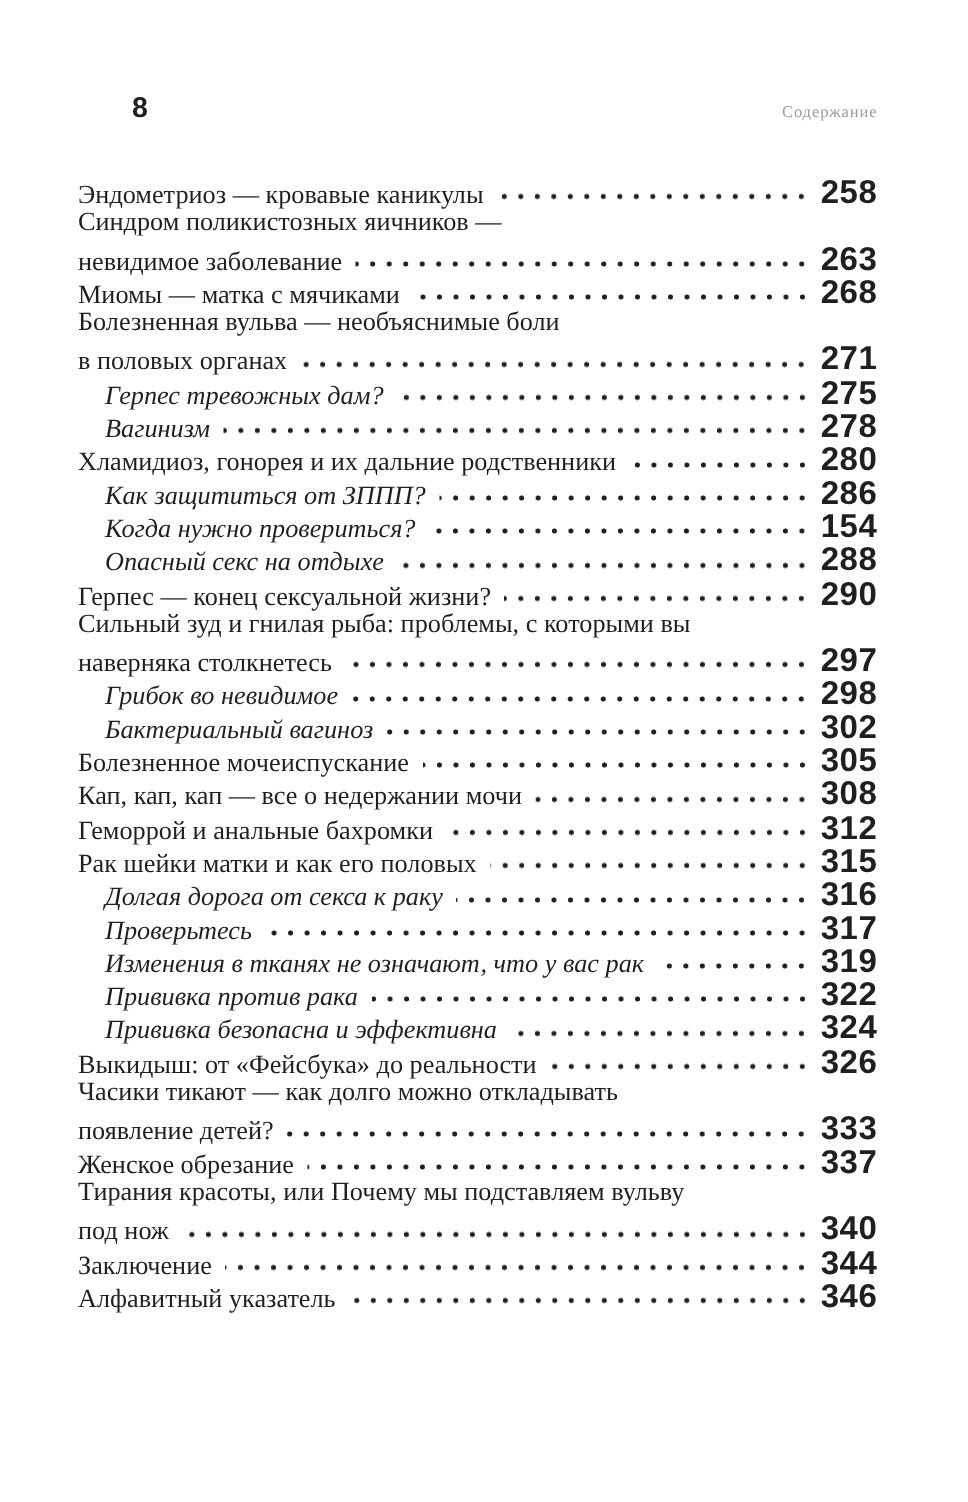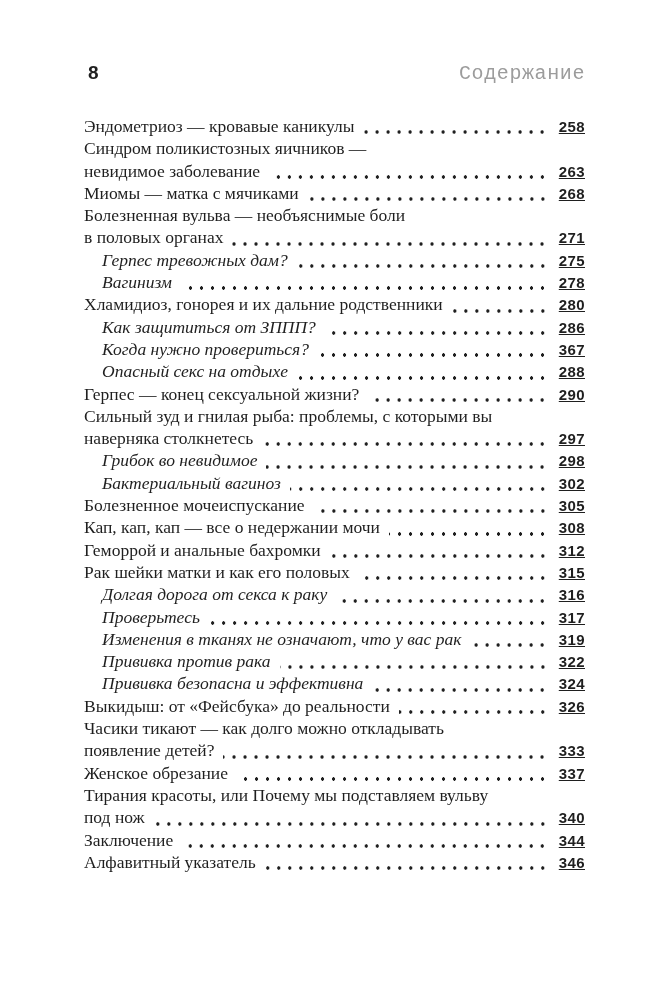--- a/index.html
+++ b/index.html
@@ -23,28 +23,28 @@
     align-items: baseline;
     padding: 62px 60px 0 88px;
   }
   .folio {
     font-family: "Liberation Sans", "DejaVu Sans", sans-serif;
     font-weight: 700;
     font-size: 19px;
     color: var(--ink, #1f1f1f);
   }
   .running {
-    font-family: Liberation Mono, monospace;
+    font-family: Liberation Serif, serif;
     font-weight: 400;
-    font-size: 20px;
+    font-size: 11px;
     letter-spacing: 0.6px;
     color: var(--muted, #9c9c9c);
   }
   .toc {
-    margin: 31px 60px 0 84px;
+    margin: 31px 60px 0 52px;
   }
   .row {
     display: flex;
     align-items: baseline;
     height: 22.3px;
     font-size: 17.5px;
     color: var(--ink, #1f1f1f);
   }
   .row.sub {
     padding-left: 18px;
@@ -60,27 +60,26 @@
     margin: 0 7px 4px 9px;
     background-image: radial-gradient(circle, var(--ink, #1f1f1f) 1.5px, transparent 1.9px);
     background-size: 11px 4px;
     background-repeat: repeat-x;
     background-position: right center;
     min-width: 8px;
   }
   .pagenum {
     font-family: "Liberation Sans", "DejaVu Sans", sans-serif;
     font-weight: 700;
-    font-size: 15px;
+    font-size: 22px;
     letter-spacing: 0.4px;
     color: var(--ink, #1f1f1f);
     min-width: 30px;
     text-align: right;
     font-style: normal;
-    text-decoration: underline;
   }
 </style>
 </head>
 <body>
 
 <div class="page">
   <div class="page-header">
     <span class="folio">8</span>
     <span class="running">Содержание</span>
   </div>
@@ -128,21 +127,21 @@
         <span class="pagenum">280</span>
       </div>
       <div class="row sub">
         <span class="title">Как защититься от ЗППП?</span>
         <span class="leader"></span>
         <span class="pagenum">286</span>
       </div>
       <div class="row sub">
         <span class="title">Когда нужно провериться?</span>
         <span class="leader"></span>
-        <span class="pagenum">367</span>
+        <span class="pagenum">154</span>
       </div>
       <div class="row sub">
         <span class="title">Опасный секс на отдыхе</span>
         <span class="leader"></span>
         <span class="pagenum">288</span>
       </div>
       <div class="row">
         <span class="title">Герпес — конец сексуальной жизни?</span>
         <span class="leader"></span>
         <span class="pagenum">290</span>

